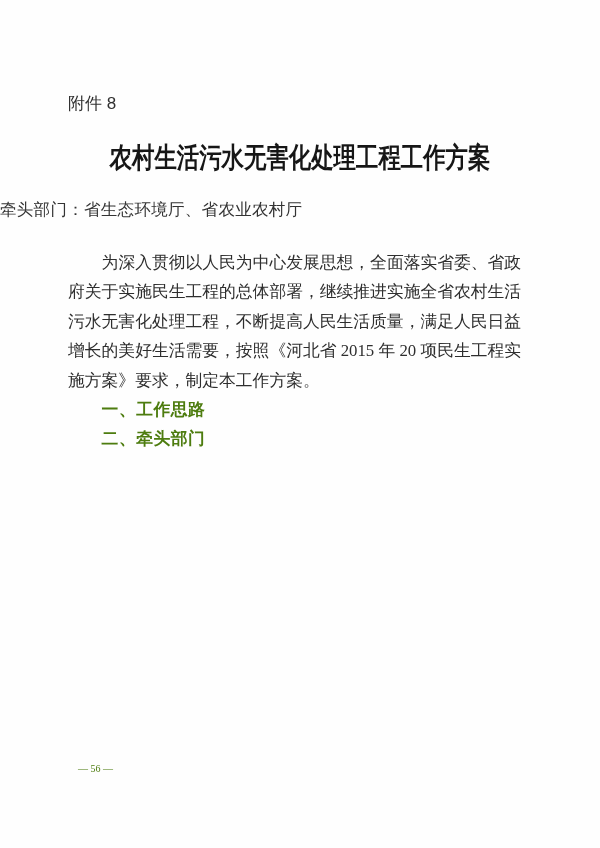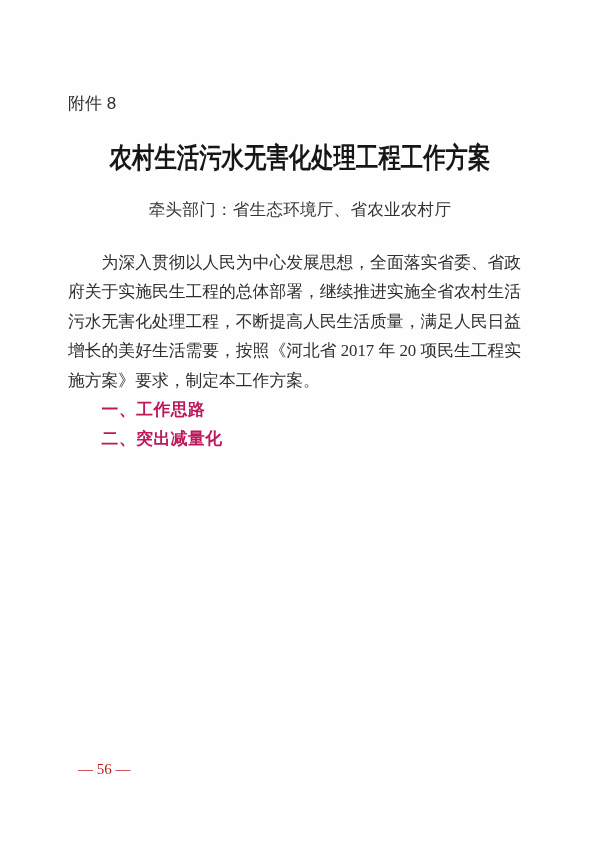--- a/index.html
+++ b/index.html
@@ -41,21 +41,21 @@
     color: #161616;
     transform: scaleX(0.8);
     transform-origin: 50% 50%;
     white-space: nowrap;
   }
   .dept-line {
     position: absolute;
     left: 0;
     right: 0;
     top: 197px;
-    text-align: center;
+    text-align: left;
     font-size: 16.5px;
     line-height: 26px;
     color: #333333;
     letter-spacing: 0.3px;
   }
   .content {
     position: absolute;
     left: 68px;
     top: 248px;
     width: 478px;
@@ -69,55 +69,55 @@
     white-space: pre-line;
     text-indent: 2em;
   }
   .section-heading {
     margin: 0;
     font-family: "Liberation Sans", "DejaVu Sans", sans-serif;
     font-weight: 700;
     font-size: 16.8px;
     line-height: 29.4px;
     text-indent: 2em;
-    color: #be185d;
+    color: #4d7c0f;
     letter-spacing: 0.5px;
   }
   .page-number {
     position: absolute;
     left: 78px;
     top: 758px;
-    font-size: 15px;
+    font-size: 10px;
     line-height: 22px;
-    color: #b91c1c;
+    color: #4d7c0f;
     white-space: pre;
   }
 </style>
 </head>
 <body>
 
 <div class="page">
 
   <div class="attachment-label">附件 8</div>
 
   <h1 class="doc-title">农村生活污水无害化处理工程工作方案</h1>
 
   <div class="dept-line">牵头部门：省生态环境厅、省农业农村厅</div>
 
   <div class="content">
 
     <p class="para">为深入贯彻以人民为中心发展思想，全面落实省委、省政
 府关于实施民生工程的总体部署，继续推进实施全省农村生活
 污水无害化处理工程，不断提高人民生活质量，满足人民日益
-增长的美好生活需要，按照《河北省 2017 年 20 项民生工程实
+增长的美好生活需要，按照《河北省 2015 年 20 项民生工程实
 施方案》要求，制定本工作方案。</p>
 
     <h2 class="section-heading">一、工作思路</h2>
 
 
-    <h2 class="section-heading">二、突出减量化</h2>
+    <h2 class="section-heading">二、牵头部门</h2>
 
 
   </div>
 
   <div class="page-number">— 56 —</div>
 
 </div>
 
 </body></html>

